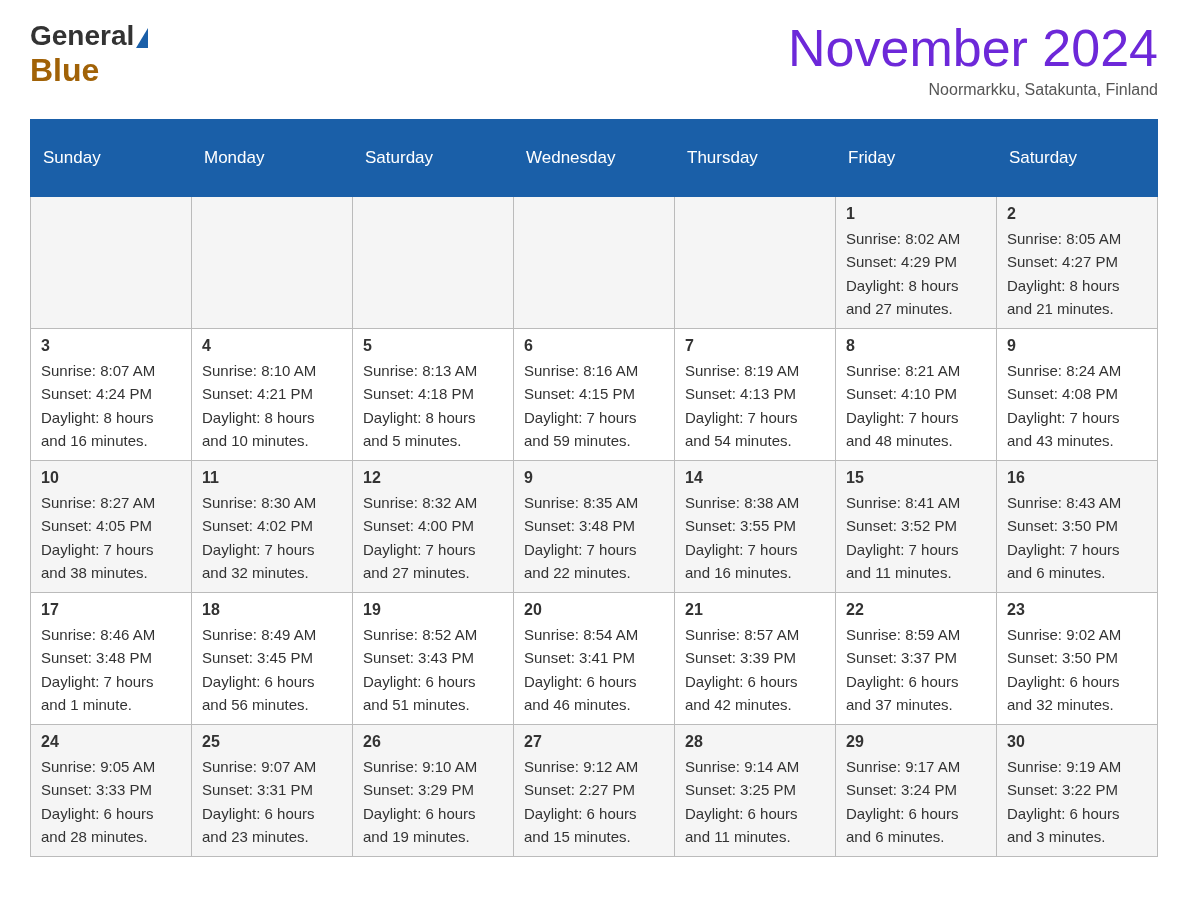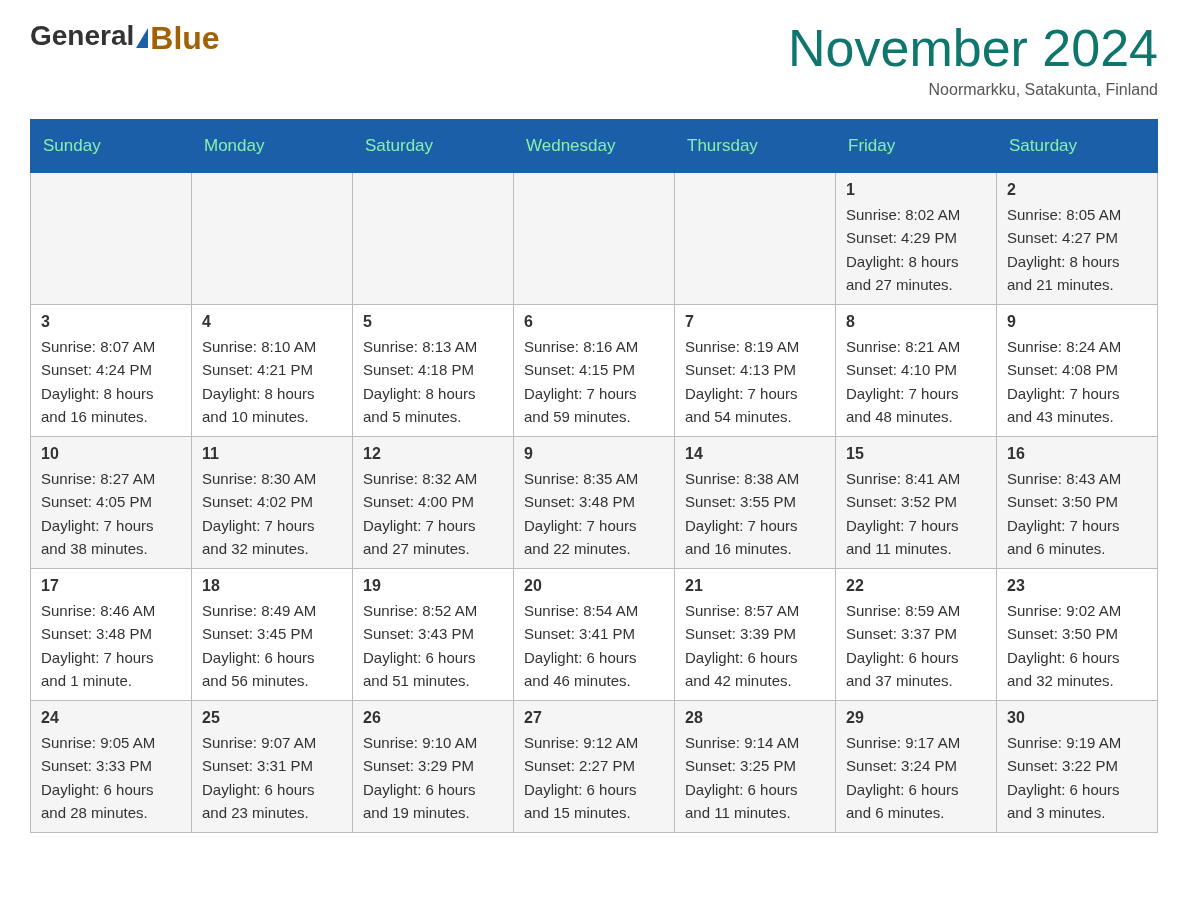--- a/index.html
+++ b/index.html
@@ -12,21 +12,21 @@
       padding: 20px 30px;
     }
     .header {
       display: flex;
       justify-content: space-between;
       align-items: flex-start;
       margin-bottom: 20px;
     }
     .logo {
       display: flex;
-      flex-direction: row;
+      flex-direction: column;
       align-items: flex-start;
     }
     .logo-text {
       display: flex;
       align-items: center;
       font-size: 28px;
       font-weight: bold;
       color: #333;
     }
     .logo-general { color: #333; }
@@ -44,38 +44,38 @@
       color: #a16207;
       font-size: 32px;
       font-weight: bold;
     }
     .title-section {
       text-align: right;
     }
     .month-title {
       font-size: 52px;
       font-weight: normal;
-      color: #0f766e;
+      color: #6d28d9;
       line-height: 1.1;
     }
     .location {
       font-size: 16px;
       color: #555;
       margin-top: 4px;
     }
     .calendar {
       width: 100%;
       border-collapse: collapse;
       border: 1px solid #999;
     }
     .calendar th {
       background-color: #1a5fa8;
-      color: #86efac;
+      color: #ffffff;
       text-align: left;
-      padding: 16px 12px;
+      padding: 28px 12px;
       font-size: 17px;
       font-weight: normal;
       border: 1px solid #1a5fa8;
     }
     .calendar td {
       vertical-align: top;
       padding: 8px 10px;
       border: 1px solid #bbb;
       width: 14.28%;
       min-height: 100px;

